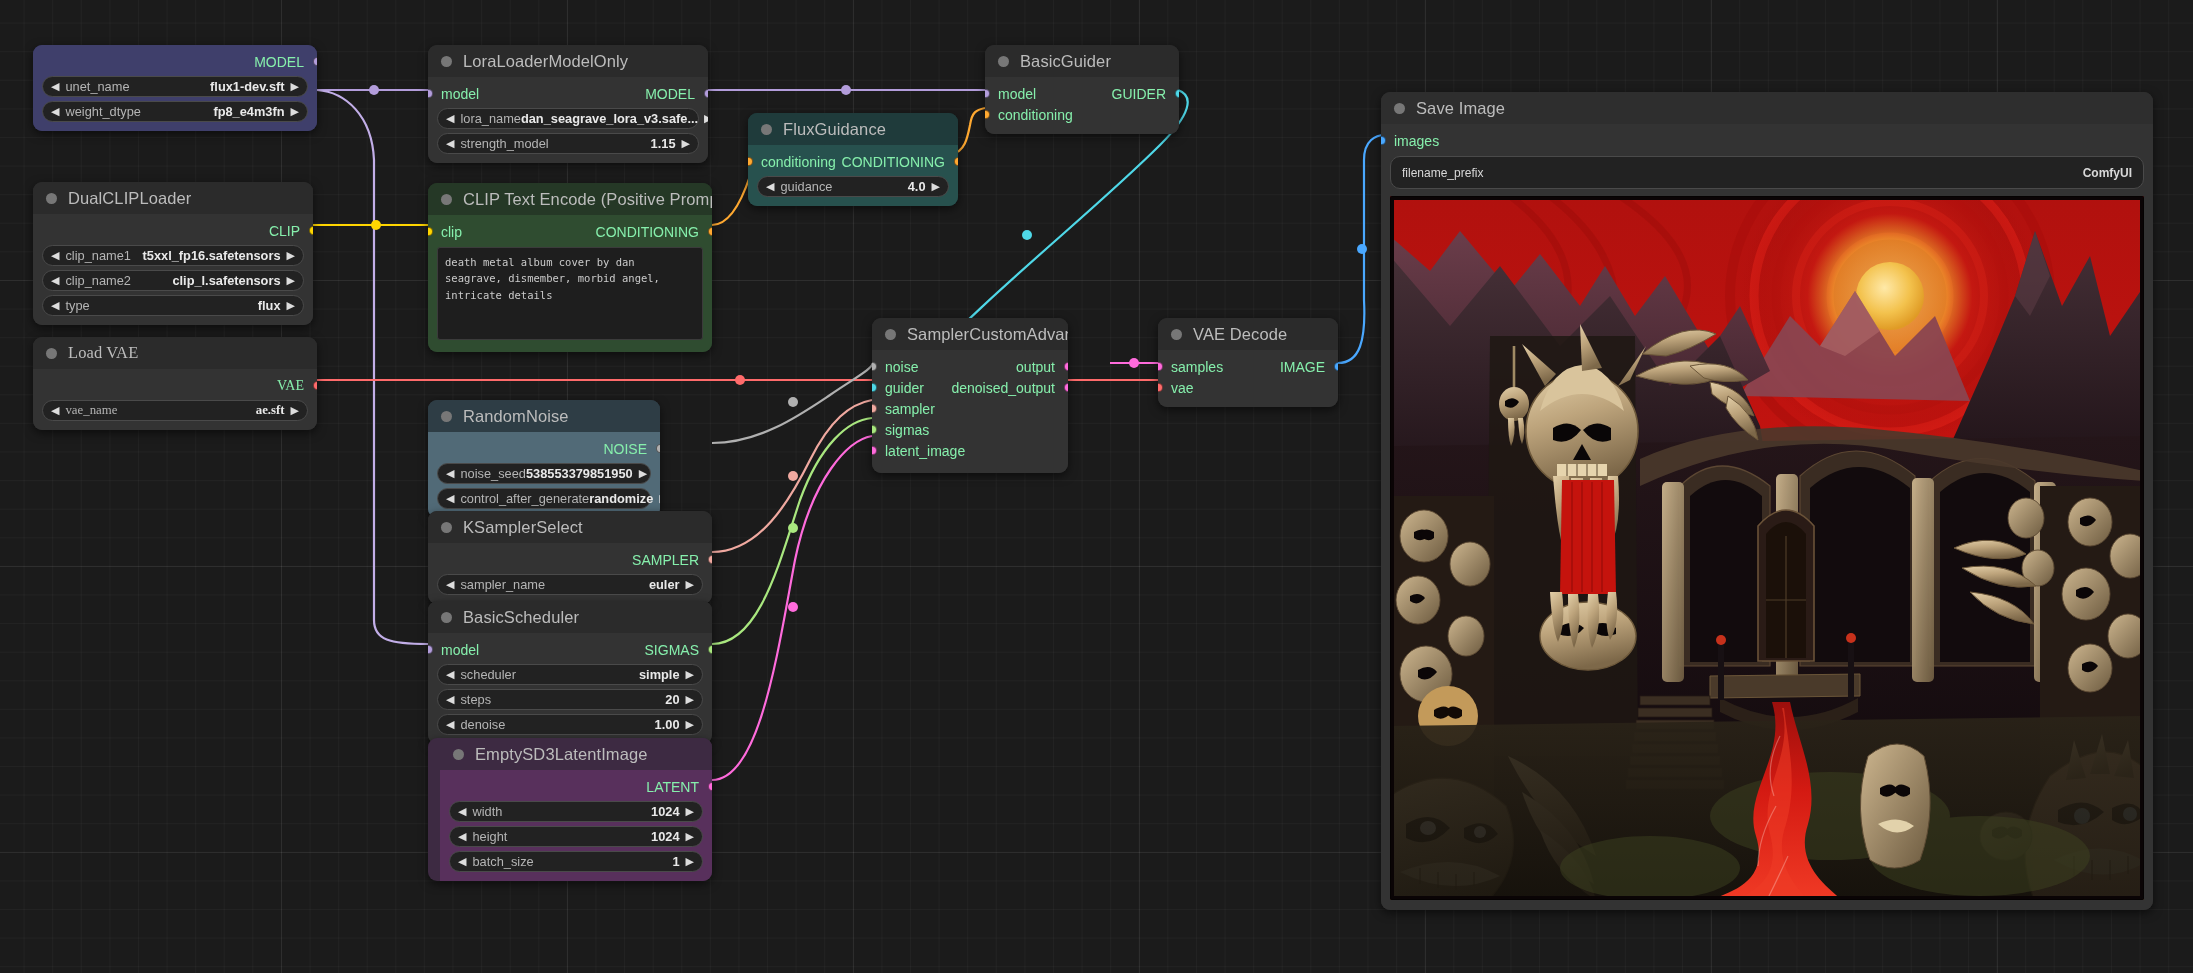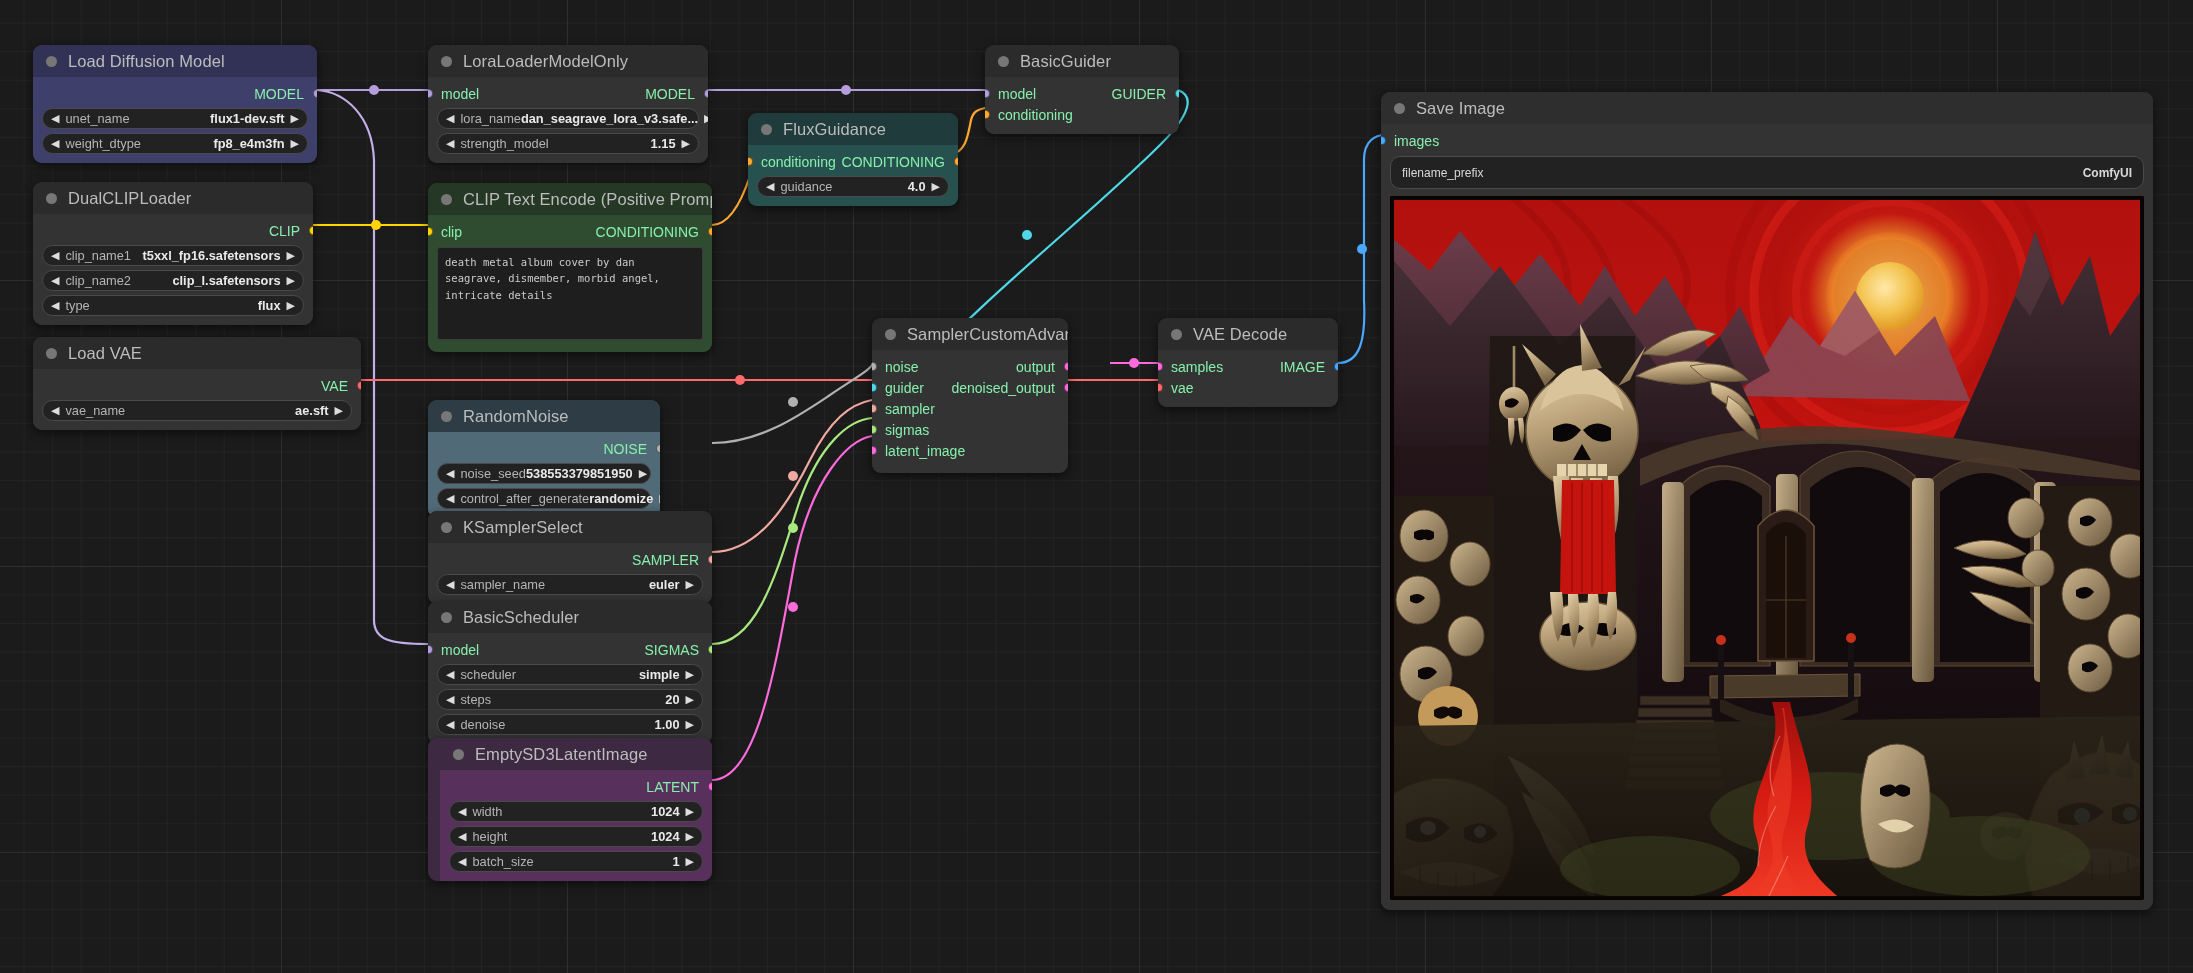--- a/index.html
+++ b/index.html
@@ -157,24 +157,20 @@
     <circle cx="793" cy="607" r="5" fill="#ff6bdc"></circle>
 
     <path d="M1110,363 C1130,363 1140,363 1158,363" stroke="#ff6bdc" stroke-width="2.2" fill="none"></path>
     <circle cx="1134" cy="363" r="5" fill="#ff6bdc"></circle>
 
     <path d="M1338,363 C1360,363 1366,340 1364,300 L1364,160 C1364,140 1376,135 1385,135" stroke="#4aa8ff" stroke-width="2.2" fill="none"></path>
     <circle cx="1362" cy="249" r="5" fill="#4aa8ff"></circle>
   </svg>
 
   <div class="node n-purple" id="node-ldm" style="left:33px; top:45px; width:284px;">
-    <div class="node-title">
-      <span class="node-dot"></span>
-      <span>Load Diffusion Model</span>
-    </div>
     <div class="node-body">
       <div class="slot-row">
         <span class="slot-out">MODEL</span>
         <span class="port right" style="background:#b39ddb; top:6px;"></span>
       </div>
       <div class="widget">
         <span class="wrow">
             <span class="arrow-l">◀</span>
         <span class="wname">unet_name</span>
           </span>
@@ -232,21 +228,21 @@
         <span class="wname">type</span>
           </span>
         <span class="wrow">
             <span class="wvalue">flux</span>
         <span class="arrow-r">▶</span>
           </span>
       </div>
     </div>
   </div>
 
-  <div class="node n-dark" id="node-loadvae" style="left:33px; top:337px; width:328px;">
+  <div class="node n-dark" id="node-loadvae" style="left:33px; top:337px; width:284px;font-family:Liberation Serif, serif;">
     <div class="node-title">
       <span class="node-dot"></span>
       <span>Load VAE</span>
     </div>
     <div class="node-body">
       <div class="slot-row">
         <span class="slot-out">VAE</span>
         <span class="port right" style="background:#ff6b6b; top:6px;"></span>
       </div>
       <div class="widget">

